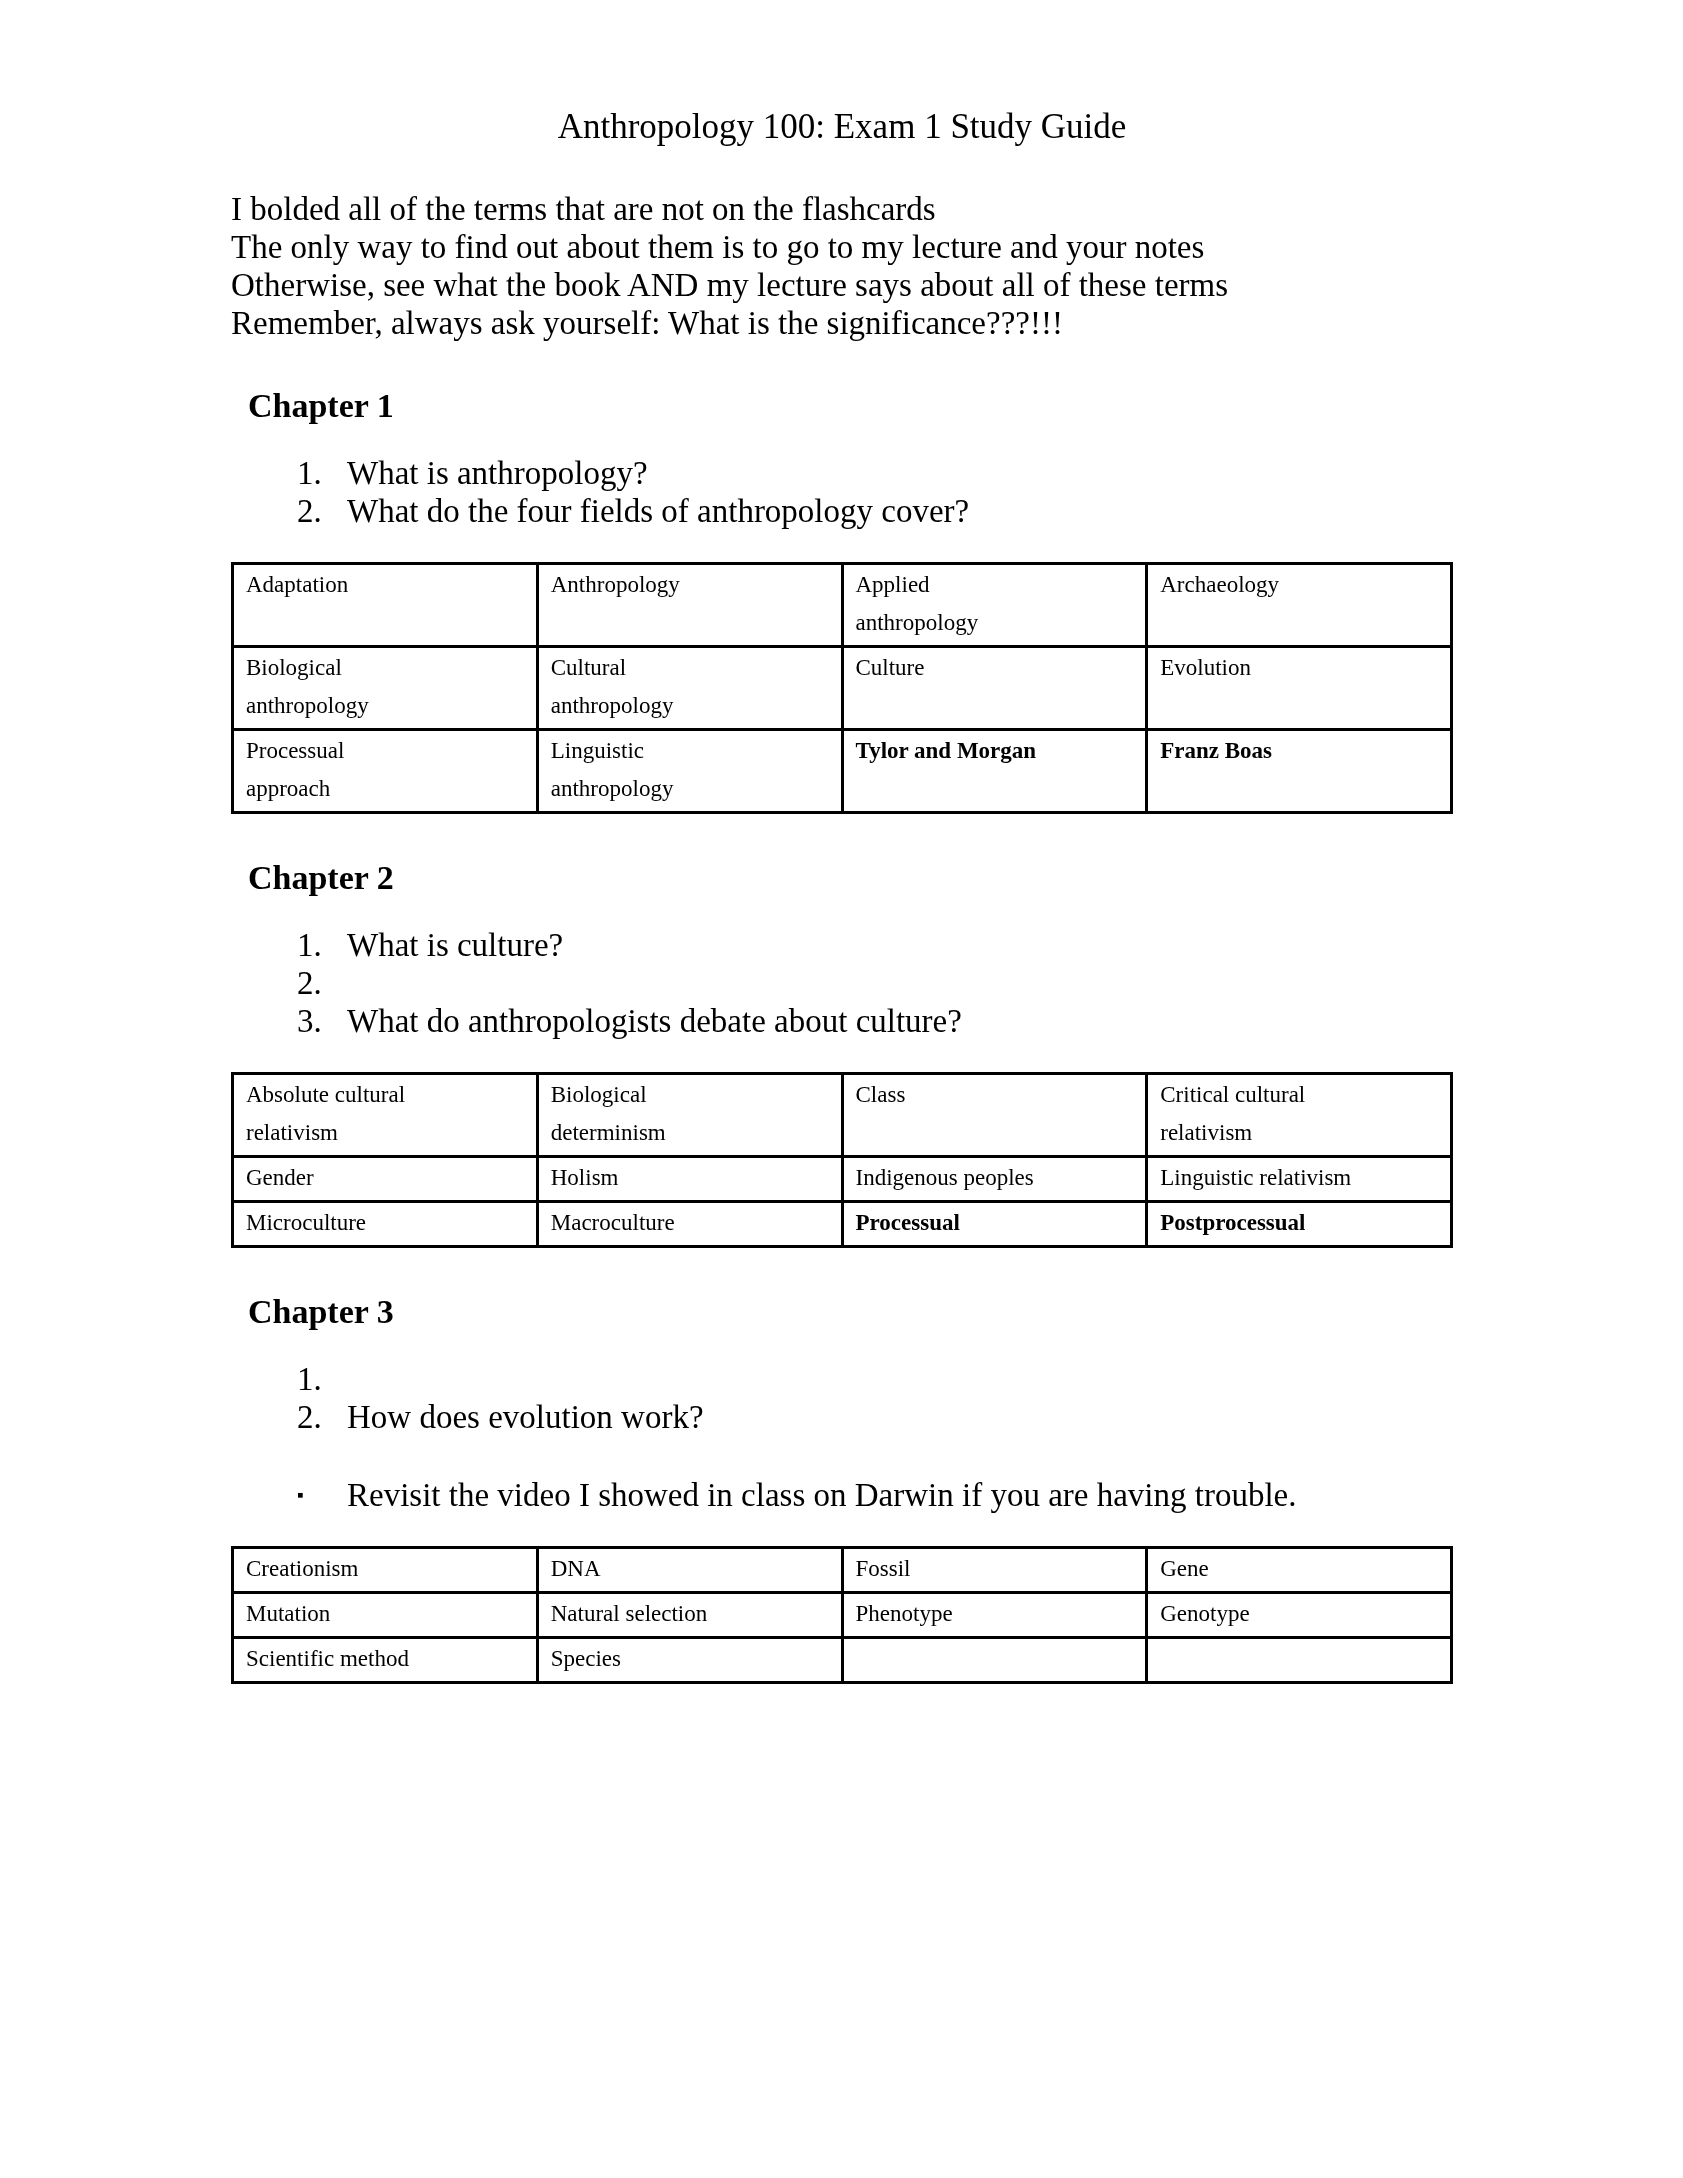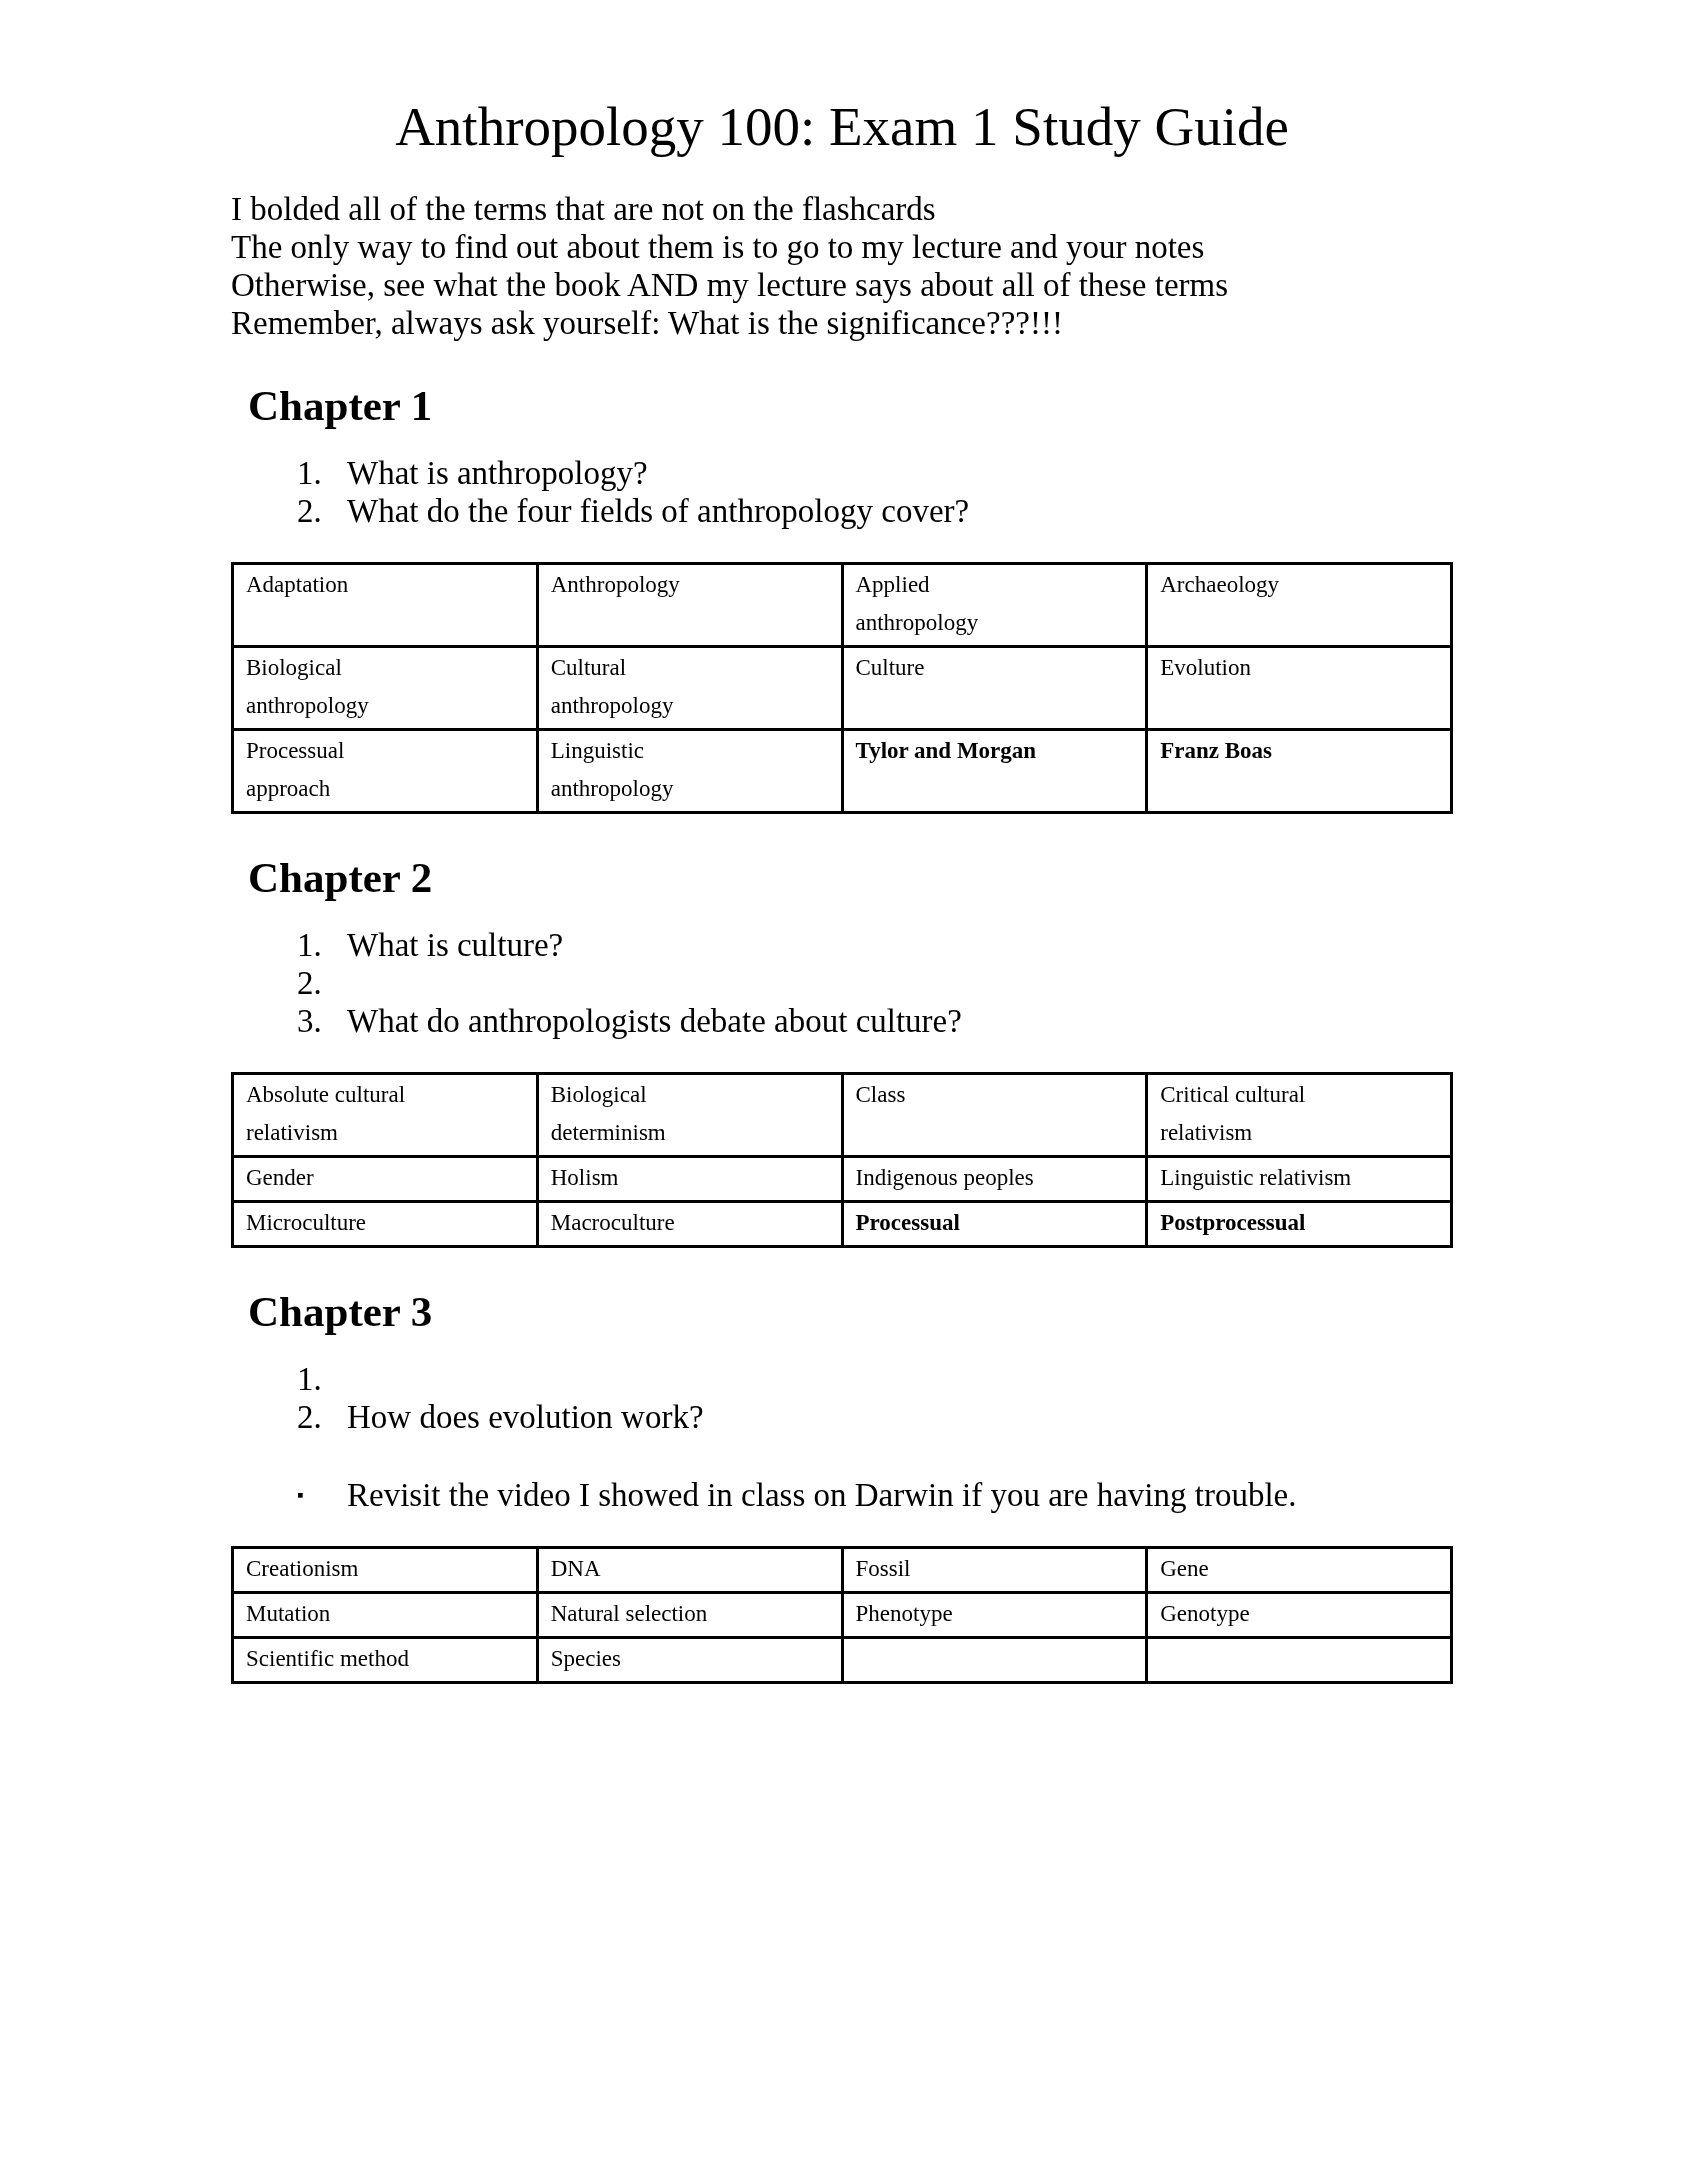--- a/index.html
+++ b/index.html
@@ -3,24 +3,24 @@
 <meta charset="utf-8">
 <style>
   html,body { margin:0; padding:0; }
   body {
     width:1683px; height:2178px;
     background:#ffffff; color:#000000;
     font-family:"Liberation Serif","DejaVu Serif",serif;
     overflow:hidden;
   }
   .page { padding:99px 231px 0 231px; width:1222px; }
-  .title { font-size:55px; line-height:55px; text-align:center; white-space:nowrap; }
+  .title { font-size:35px; line-height:55px; text-align:center; white-space:nowrap; }
   .intro { margin-top:36px; text-align:left; font-size:33px; line-height:38px; }
   .intro-line { white-space:nowrap; }
-  .chapter-heading { margin-top:44px; margin-left:17px; font-size:43px; line-height:40px; font-weight:bold; }
+  .chapter-heading { margin-top:44px; margin-left:17px; font-size:34px; line-height:40px; font-weight:bold; }
   .qlist { margin-top:28px; font-size:33px; line-height:38px; }
   .q-item { padding-left:66px; display:flex; }
   .q-marker { width:50px; flex:none; }
   .q-text { flex:none; white-space:nowrap; }
   .bullet-item { margin-top:40px; padding-left:66px; display:flex; font-size:33px; line-height:38px; }
   .b-marker { width:50px; flex:none; font-size:19px; line-height:38px; }
   .terms-table {
     margin-top:32px; width:100%;
     border-collapse:collapse; table-layout:fixed;
     font-size:23px; line-height:38px;

